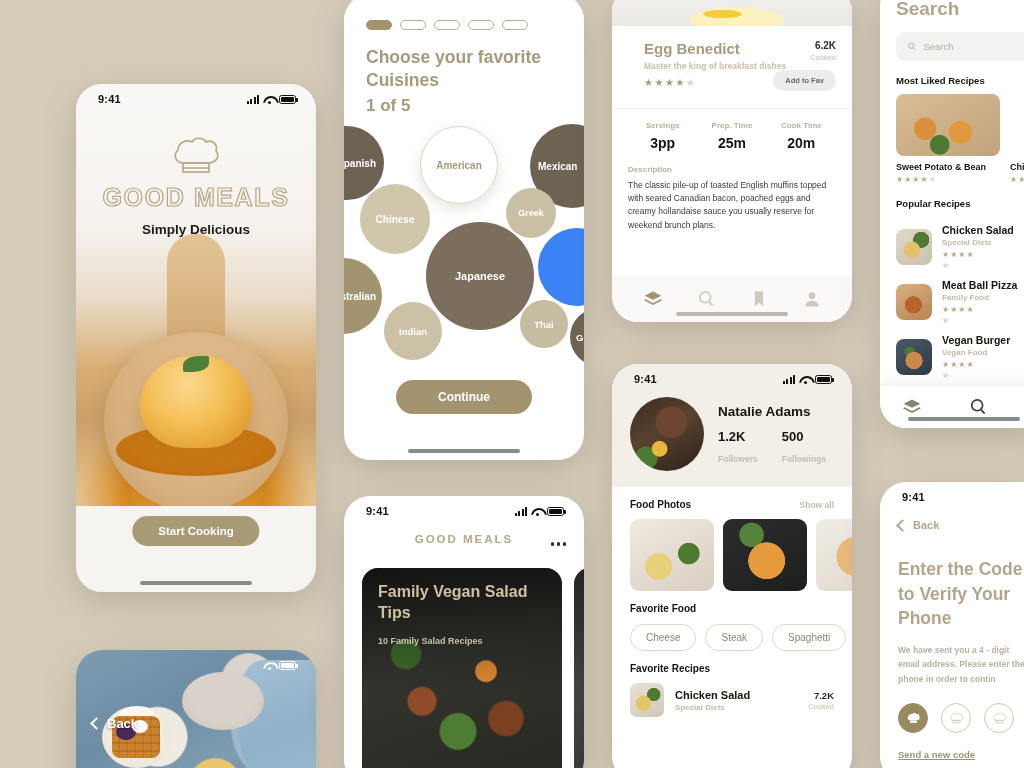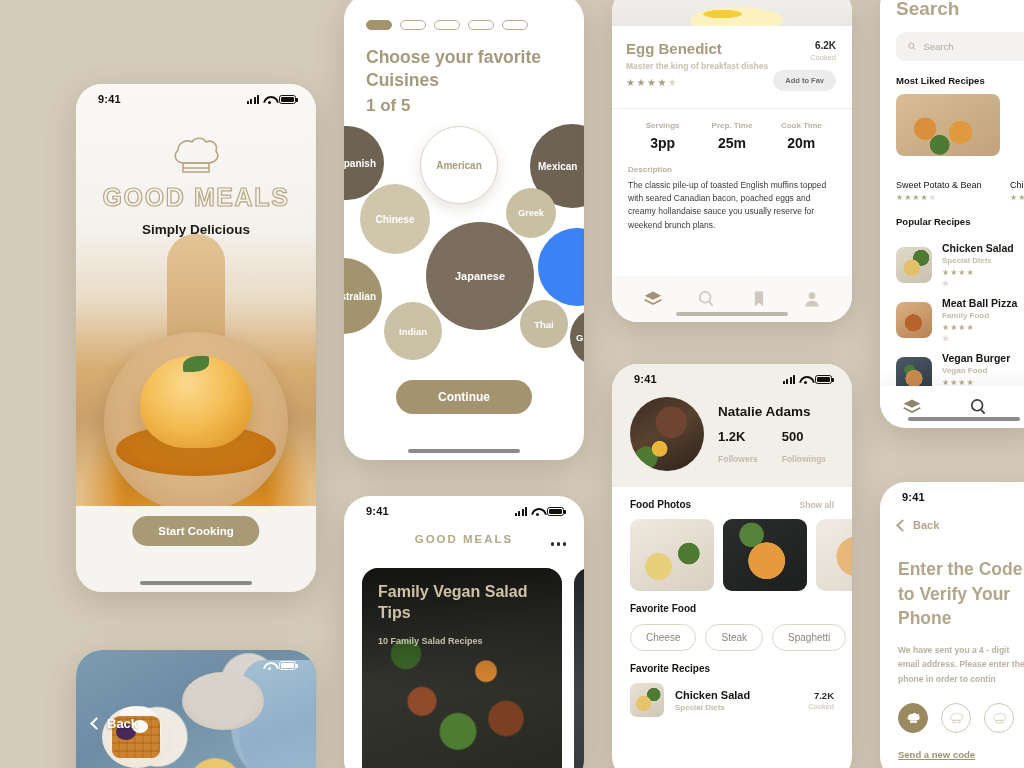--- a/index.html
+++ b/index.html
@@ -215,21 +215,21 @@
 
   
   #detail { left:612px; top:-14px; width:240px; height:336px; background:#fff; }
   .eggphoto {
     height:40px;
     background:
       radial-gradient(ellipse at 46% 70%, #f4cd3d 0 10%, rgba(244,205,61,0) 11%),
       radial-gradient(ellipse at 52% 85%, #fcf2c0 0 26%, rgba(252,242,192,0) 27%),
       linear-gradient(180deg,#f2f1ee,#e9e8e4);
   }
-  .detail-card { background:#fff; border-radius:16px; padding:14px 14px 10px; position:relative; }
+  .detail-card { background:#fff; border-radius:16px; padding:14px 32px 10px; position:relative; }
   .d-title { font-size:15px; font-weight:bold; color:#a99c7e; }
   .d-sub { font-size:8.5px; color:#c9c0ad; margin-top:4px; font-weight:bold; }
   .d-count { position:absolute; right:16px; top:14px; text-align:right; }
   .d-count b { display:block; font-size:10px; font-weight:bold; color:#2c2c2c; }
   .d-count span { display:block; font-size:7.5px; color:#c3bbab; margin-top:2px; }
   .stars { margin-top:6px; font-size:10px; color:#a99c7e; letter-spacing:1.5px; }
   .stars .off { color:#ddd6c6; }
   .fav {
     position:absolute; right:16px; top:44px;
     background:#ececec; color:#6b6b6b; border:none; border-radius:12px;
@@ -319,21 +319,21 @@
   .s-card { width:104px; flex:none; cursor:pointer; }
   .s-img { width:104px; height:62px; border-radius:8px; }
   .s-img.i1 { background:
       radial-gradient(circle at 28% 56%, #d98f3c 0 13%, rgba(217,143,60,0) 14%),
       radial-gradient(circle at 62% 62%, #e09a3e 0 15%, rgba(224,154,62,0) 16%),
       radial-gradient(circle at 42% 82%, #4c7a32 0 12%, rgba(76,122,50,0) 13%),
       linear-gradient(150deg,#d8bd95,#c2a27a); }
   .s-img.i2 { background:
       radial-gradient(circle at 50% 58%, #e2a council,#e2a04a 0 30%, rgba(226,160,74,0) 31%),
       linear-gradient(150deg,#e6d9c2,#cfbfa2); }
-  .s-cap { font-size:9px; font-weight:normal; color:#17150f; margin-top:24px; white-space:nowrap; }
+  .s-cap { font-size:9px; font-weight:bold; color:#17150f; margin-top:6px; white-space:nowrap; }
   .s-stars { font-size:8px; color:#b8aa89; letter-spacing:1px; margin-top:3px; }
   .s-stars .off { color:#e0dace; }
   .s-list { padding:6px 16px 0; }
   .s-row { display:flex; align-items:center; gap:10px; margin-top:9px; cursor:pointer; }
   .s-th { width:36px; height:36px; border-radius:8px; flex:none; }
   .s-th.t1 { background:
       radial-gradient(circle at 44% 58%, #e3c06a 0 28%, rgba(227,192,106,0) 29%),
       radial-gradient(circle at 70% 30%, #4f7a33 0 22%, rgba(79,122,51,0) 23%),
       linear-gradient(150deg,#e2dac9,#c9c0ae); }
   .s-th.t2 { background:

